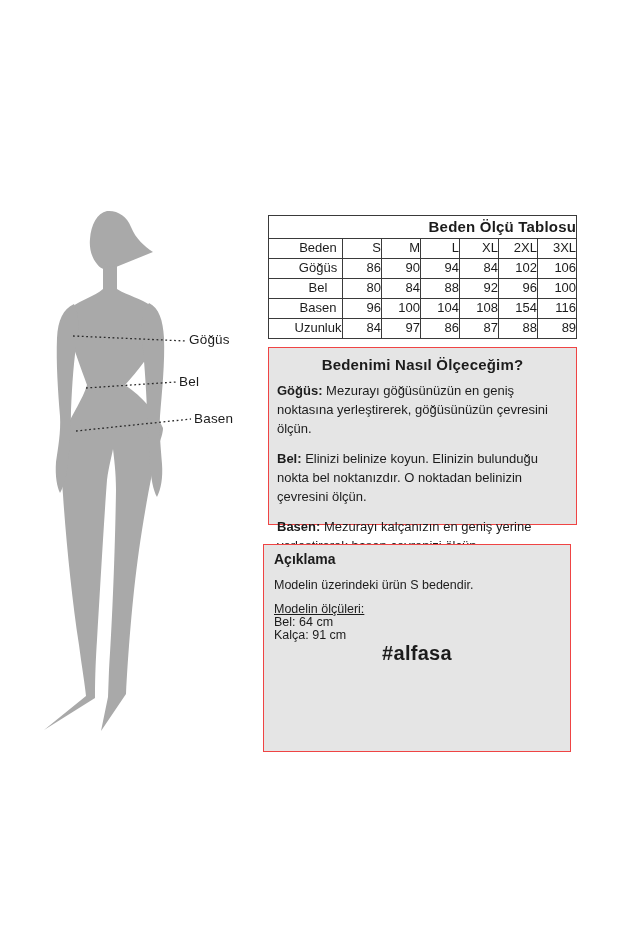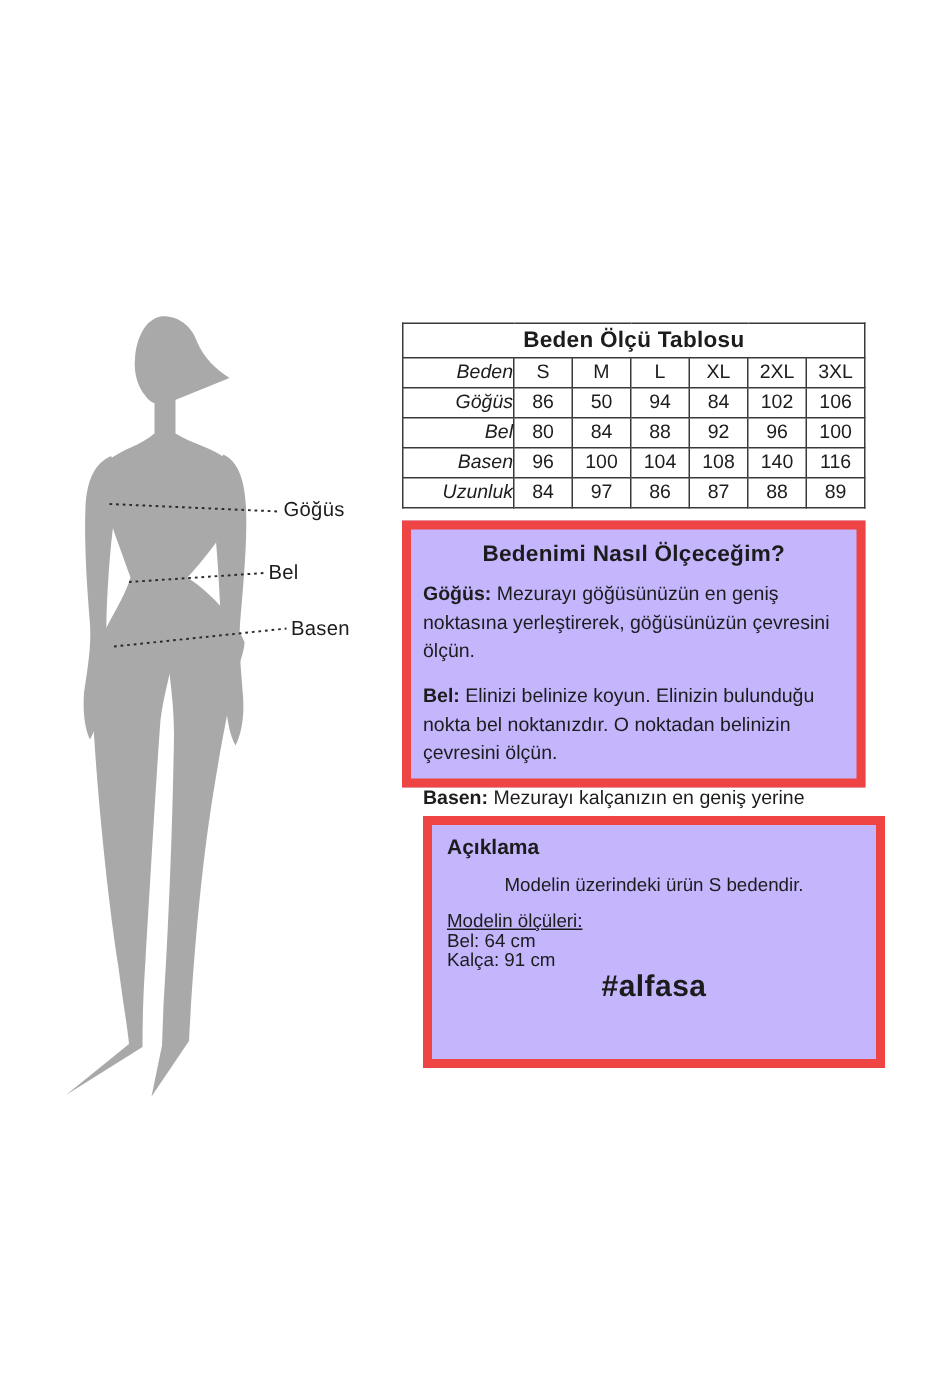--- a/index.html
+++ b/index.html
@@ -17,38 +17,38 @@
   .lab-bel{left:179px;top:374px;}
   .lab-basen{left:194px;top:411px;}
 
   
   table.size{
     position:absolute;left:268px;top:215px;width:308px;
     border-collapse:collapse;table-layout:fixed;
   }
   table.size td{
     border:1px solid #3a3a3a;font-size:13px;height:19px;
-    text-align:center;padding:0;line-height:1.1;
+    text-align:right;padding:0;line-height:1.1;
   }
   table.size td.t-title{
     font-weight:bold;font-size:15px;height:22px;letter-spacing:.2px;
   }
-  table.size td.lbl{text-align:right;padding-left:25px;font-style:italic;}
+  table.size td.lbl{text-align:center;padding-left:25px;}
 
   
-  .box{position:absolute;background:#c4b5fd;border:6px solid #ef4444;box-sizing:border-box;}
+  .box{position:absolute;background:#e5e5e5;border:1px solid #ef4444;box-sizing:border-box;}
   .box-how{left:268px;top:347px;width:309px;height:178px;padding:6px 8px 0 8px;}
   .how-title{text-align:center;font-weight:bold;font-size:15px;margin:2px 0 8px 0;letter-spacing:.2px;}
   .box-how p{font-size:13px;line-height:19px;margin:0 0 11px 0;}
   .box-how p b{font-weight:bold;margin-top:28px;}
 
   
-  .box-desc{left:282px;top:544px;width:308px;height:168px;padding:6px 10px 0 10px;}
+  .box-desc{left:263px;top:544px;width:308px;height:208px;padding:6px 10px 0 10px;}
   .desc-title{font-weight:bold;font-size:14px;margin:0 0 11px 0;}
-  .desc-line{font-size:12.5px;margin:0 0 11px 0;text-align:center;}
+  .desc-line{font-size:12.5px;margin:0 0 11px 0;}
   .meas-label{font-size:12.5px;margin:0;line-height:13px;text-decoration:underline;}
   .meas-item{font-size:12.5px;line-height:12.8px;}
   .brand{ text-align:center;font-weight:bold;font-size:20px;margin-top:0;letter-spacing:.3px;}
 </style>
 </head>
 <body>
 
 <div class="canvas">
 
   <svg class="fig-svg" width="260" height="931" viewBox="0 0 260 931" aria-hidden="true">
@@ -112,42 +112,42 @@
         <td>S</td>
         <td>M</td>
         <td>L</td>
         <td>XL</td>
         <td>2XL</td>
         <td>3XL</td>
       </tr>
       <tr>
         <td class="lbl">Göğüs</td>
         <td>86</td>
-        <td>50</td>
+        <td>90</td>
         <td>94</td>
         <td>84</td>
         <td>102</td>
         <td>106</td>
       </tr>
       <tr>
         <td class="lbl">Bel</td>
         <td>80</td>
         <td>84</td>
         <td>88</td>
         <td>92</td>
         <td>96</td>
         <td>100</td>
       </tr>
       <tr>
         <td class="lbl">Basen</td>
         <td>96</td>
         <td>100</td>
         <td>104</td>
         <td>108</td>
-        <td>140</td>
+        <td>154</td>
         <td>116</td>
       </tr>
       <tr>
         <td class="lbl">Uzunluk</td>
         <td>84</td>
         <td>97</td>
         <td>86</td>
         <td>87</td>
         <td>88</td>
         <td>89</td>

